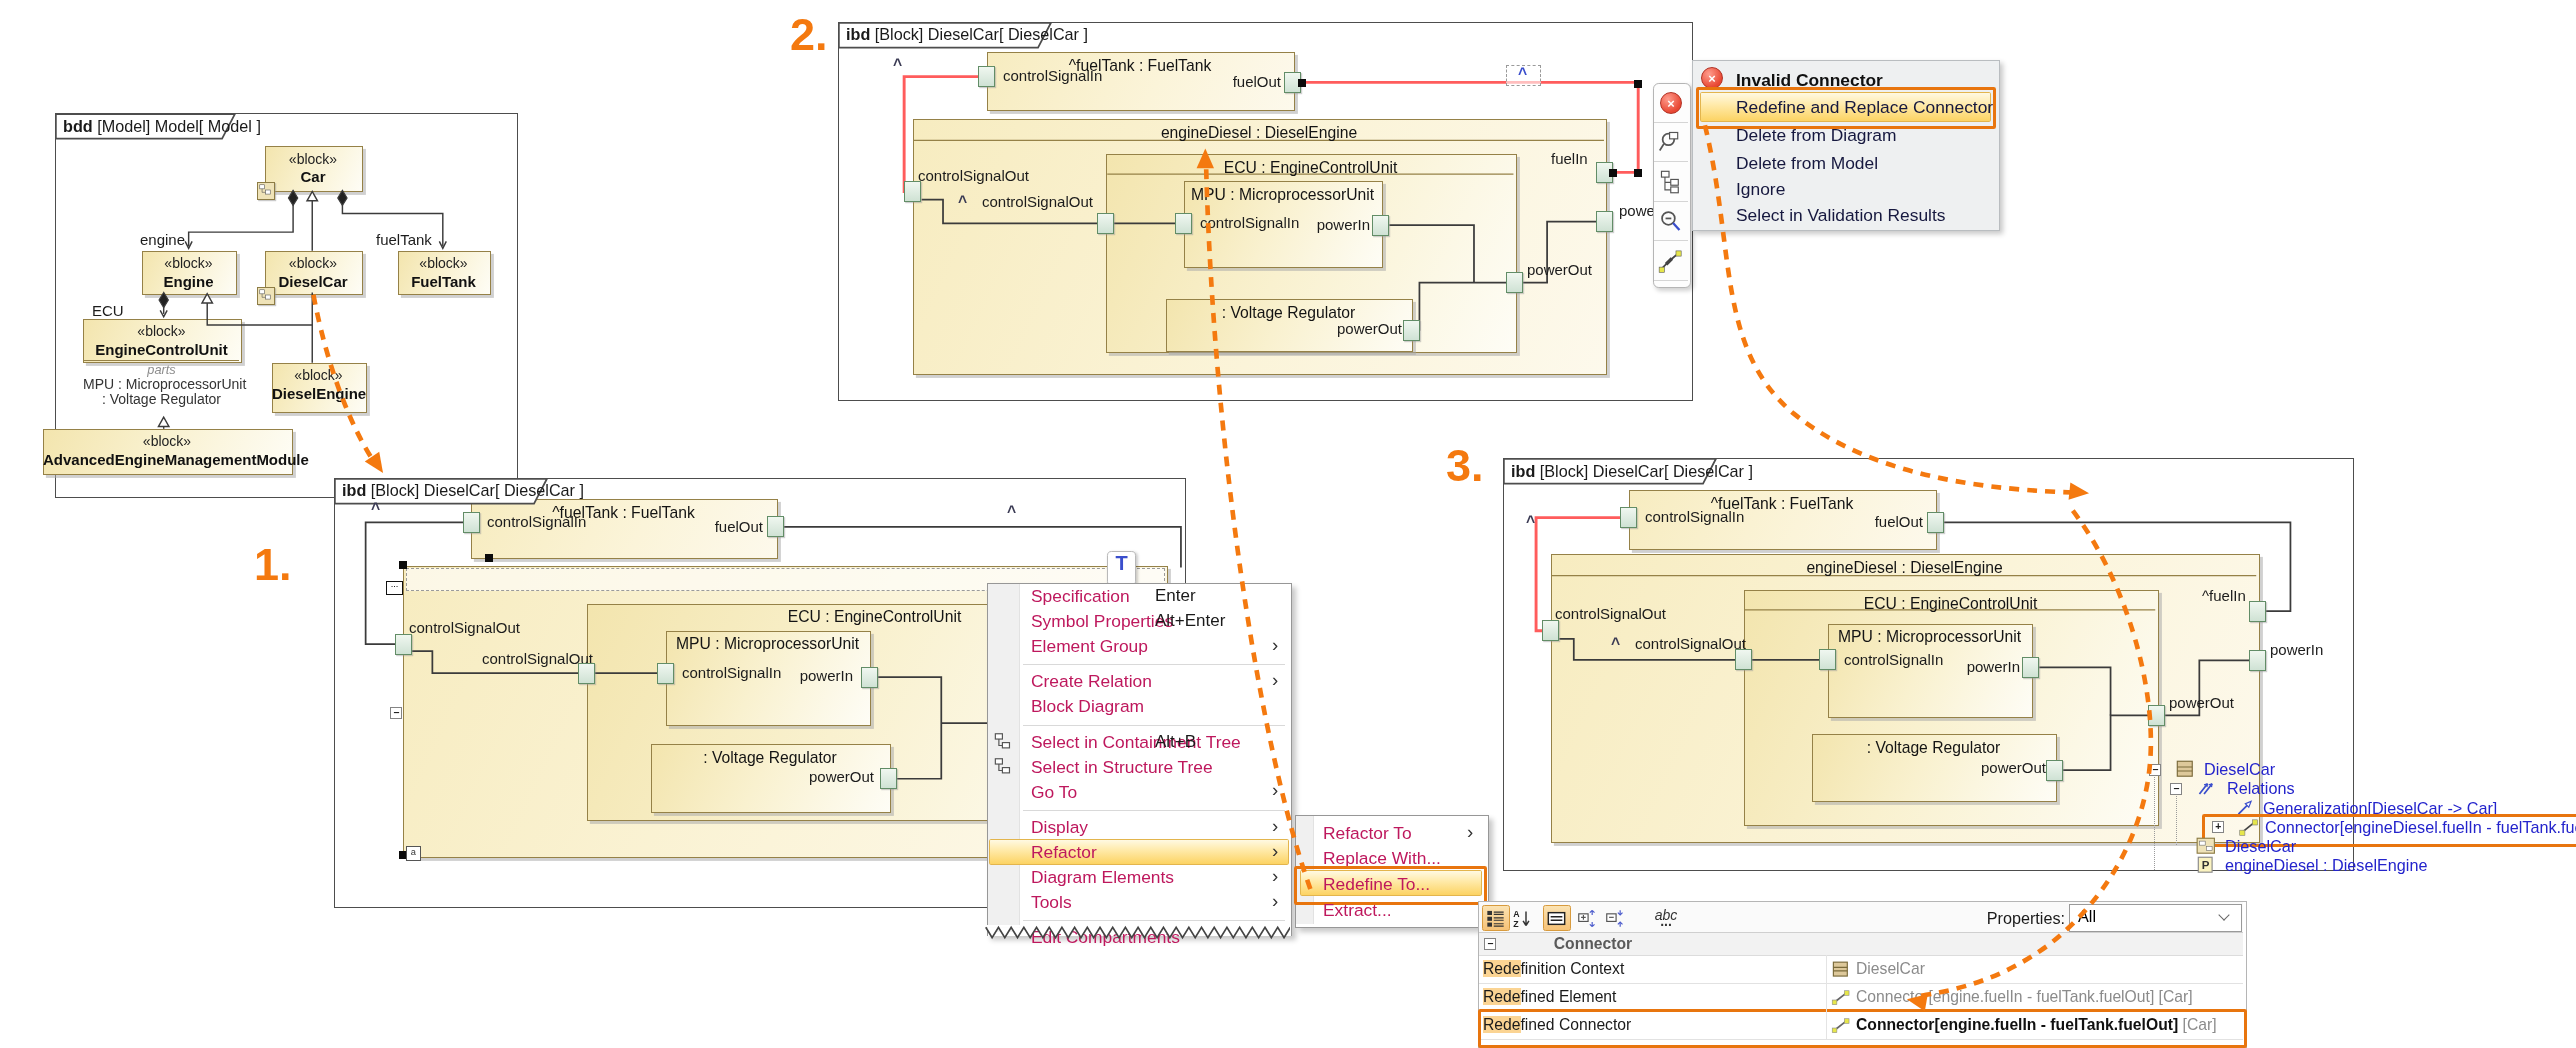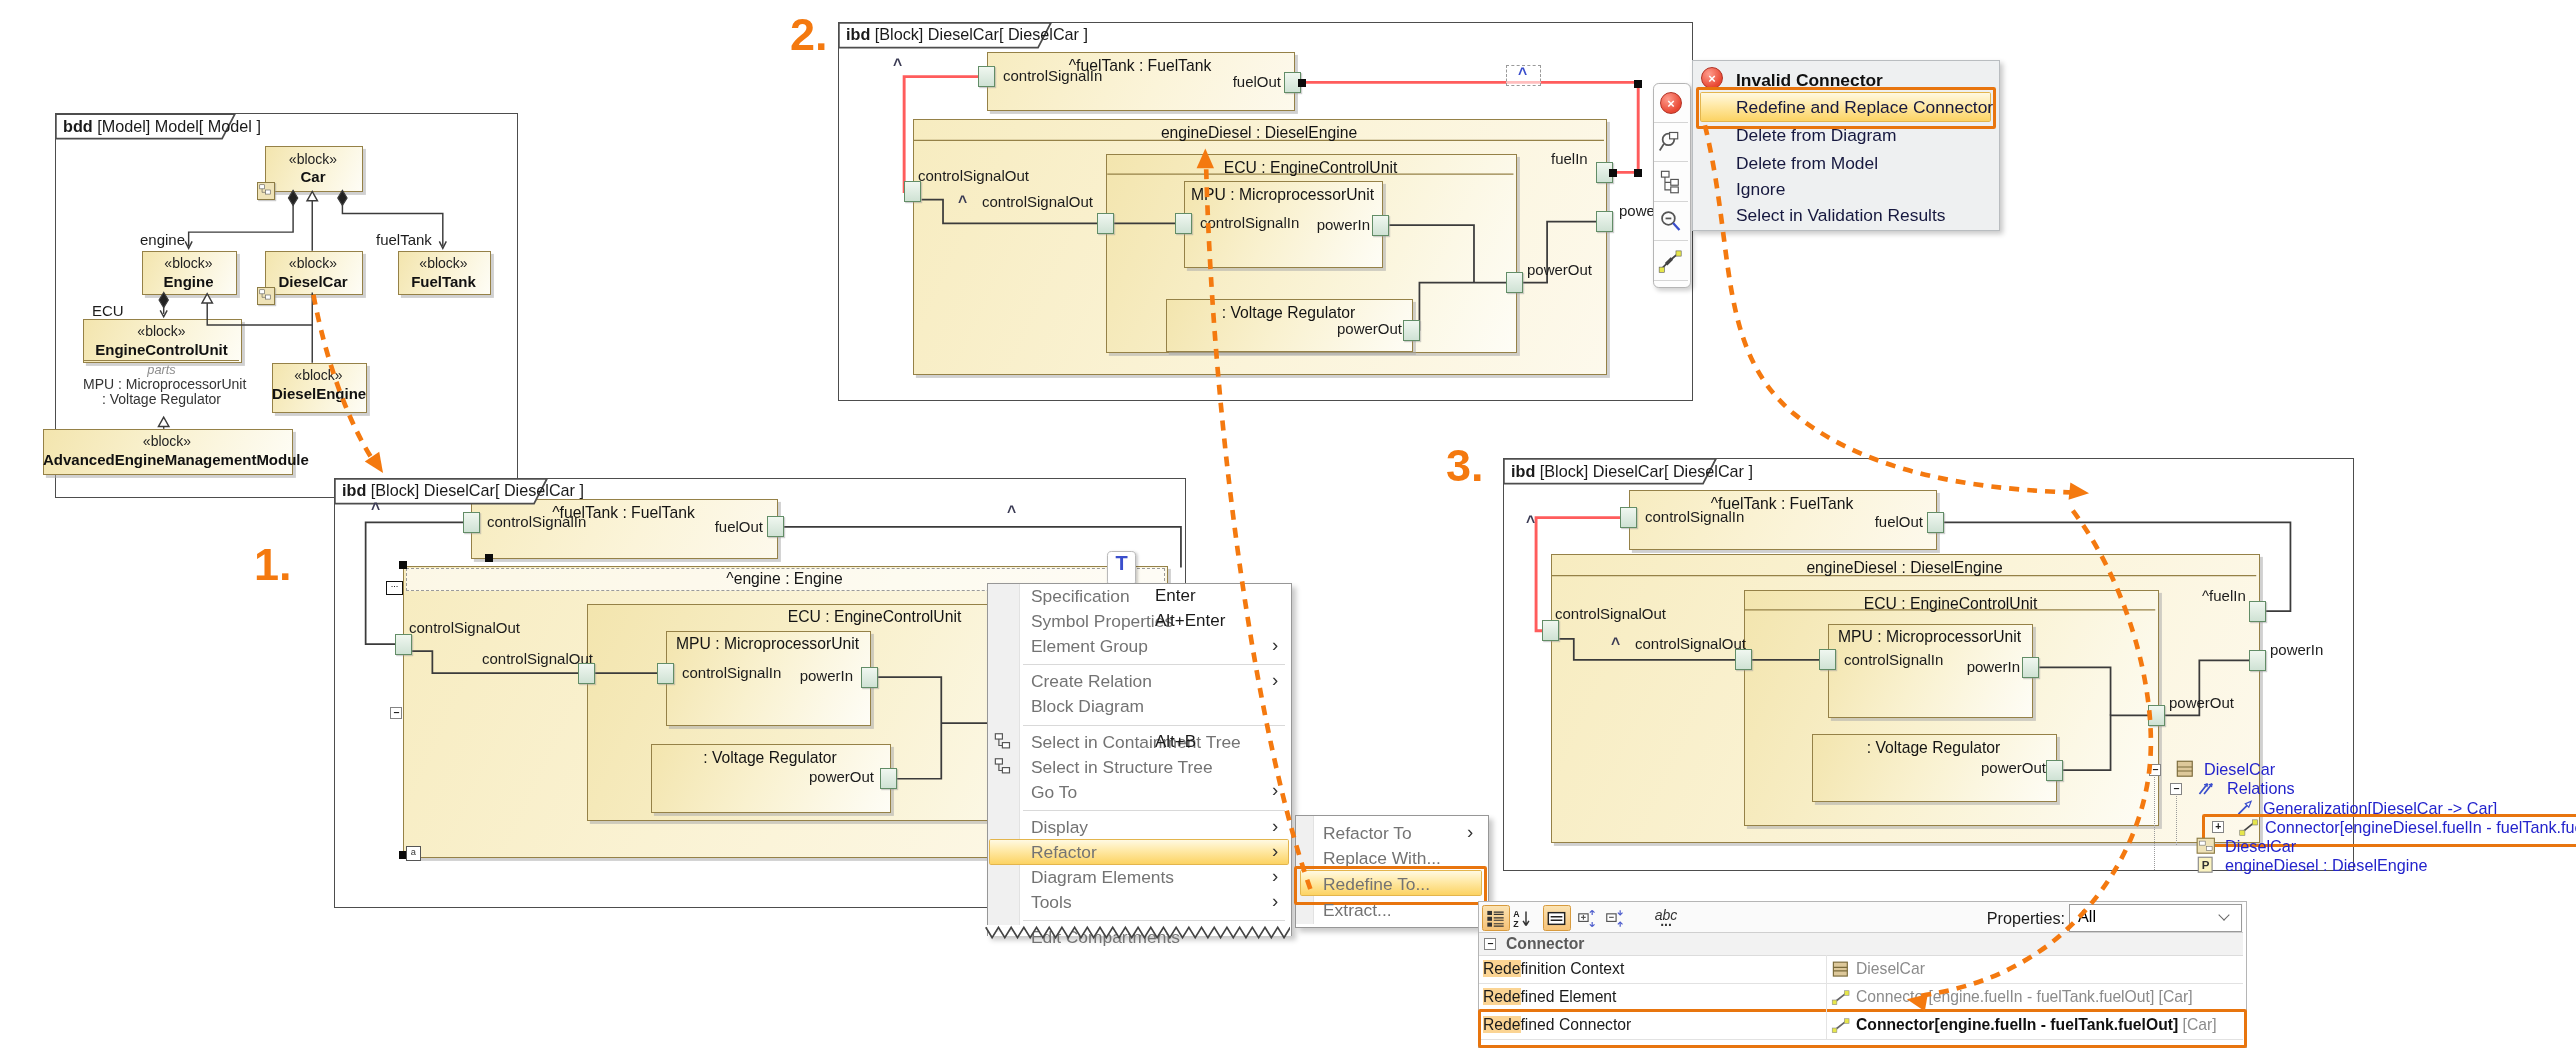--- a/index.html
+++ b/index.html
@@ -24,21 +24,21 @@
   .port{width:15px;height:18.6px;background:linear-gradient(180deg,#f0f7f0,#cfe2d4);
         border:1.2px solid #628d67;box-shadow:1.2px 1.2px 0 rgba(150,150,150,.45);}
   .plabel{font-size:15px;color:#1c1c1c;white-space:nowrap;}
   .caret{font-size:15.7px;font-weight:bold;color:#3c3c55;}
   .handle{width:7.5px;height:7.5px;background:#0b0b0b;}
   .selbox{border:1.2px dashed #9a9a9a;background:rgba(255,255,255,.6);}
   .step{font-size:45px;font-weight:bold;color:#f4790f;}
   
   .menu{background:#ffffff;border:1.2px solid #979797;box-shadow:3.5px 3.5px 5.2px rgba(0,0,0,.22);}
   .gutter{background:#f0f0f0;border-right:0.6px solid #e2e2e2;}
-  .mi{font-size:17.4px;color:#737373;white-space:nowrap;}
+  .mi{font-size:17.4px;color:#be185d;white-space:nowrap;}
   .mshort{font-size:17px;color:#1a1a1a;}
   .marrow{font-size:18.6px;color:#333;}
   .msep{height:0;border-top:1.2px solid #d9d9d9;}
   .hlrow{background:linear-gradient(180deg,#fff9e2 0%,#ffe9a6 45%,#fcd363 100%);
          border:0.6px solid #e3b54d;border-radius:1.7px;}
   .orangebox{border:3.5px solid #e8750e;border-radius:2.3px;}
   
   .popup{background:#eef0f1;border:1.2px solid #b9bdc0;box-shadow:2.9px 2.9px 5.2px rgba(0,0,0,.22);}
   .pi{font-size:17.4px;color:#16183f;white-space:nowrap;}
   .ptitle{font-size:17.4px;font-weight:bold;color:#101010;white-space:nowrap;}
@@ -178,21 +178,20 @@
           <path d="M7,10 V16 H13" stroke="#555" fill="none"></path>
         </svg></div>
       <svg style="position:absolute;left:334px;top:478px" width="214" height="27" viewBox="0 0 368 46">
         <path d="M1.5,1.5 H366 L344,44 H1.5 Z" fill="#ffffff" stroke="#4d4d4d" stroke-width="3"></path>
       </svg>
       <div class="abs tabtxt" style="left: 342px; top: 481px; width: 196px; height: 21px;"><b>ibd</b><span> [Block] DieselCar[ DieselCar ]</span></div>
       <div class="abs caret" style="left: 371px; top: 500px; width: 17.4px; height: 17.4px;">^</div>
       <div class="abs caret" style="left: 1007px; top: 503px; width: 17.4px; height: 17.4px;">^</div>
       <div class="abs btitle" style="left: 471px; top: 504px; width: 305px; height: 20px;">^fuelTank : FuelTank</div>
       <div class="abs selbox" style="left: 406px; top: 568px; width: 757px; height: 21px;"></div>
-      <div class="abs btitle" style="left: 403px; top: 570px; width: 763px; height: 20px;">^engine : Engine</div>
       <div class="abs btitle" style="left: 587px; top: 608px; width: 575px; height: 20px;">ECU : EngineControlUnit</div>
       <div class="abs btitle" style="left: 666px; top: 635px; width: 203px; height: 20px;">MPU : MicroprocessorUnit</div>
       <div class="abs btitle" style="left: 651px; top: 749px; width: 238px; height: 20px;">: Voltage Regulator</div>
       <div class="abs port" style="left: 463px; top: 512px; width: 15px; height: 18.6px;"></div>
       <div class="abs plabel" style="left: 487px; top: 513px; height: 18.6px;">controlSignalIn</div>
       <div class="abs port" style="left: 767px; top: 516px; width: 15px; height: 18.6px;"></div>
       <div class="abs plabel" style="left: 682px; top: 518px; width: 81px; height: 18.6px; text-align: right;">fuelOut</div>
       <div class="abs port" style="left: 395px; top: 634px; width: 15px; height: 18.6px;"></div>
       <div class="abs plabel" style="left: 409px; top: 619px; height: 18.6px;">controlSignalOut</div>
       <div class="abs plabel" style="left: 482px; top: 650px; height: 18.6px;">controlSignalOut</div>
@@ -455,21 +454,21 @@
       <div class="abs ticon" style="left: 1650px; top: 905px; width: 30px; height: 24.4px; font-style: italic; font-size: 14px; color: rgb(51, 51, 51); flex-direction: column; line-height: 10.4px;">
         <div>abc</div>
         <div style="font-style: normal; font-weight: bold; margin-top: -4.6px;">...</div>
       </div>
       <div class="abs plbl2" style="left: 1978px; top: 909px; width: 87px; height: 20px; text-align: right;">Properties:</div>
       <div class="abs ddown" style="left: 2069px; top: 904px; width: 171px; height: 25.5px;"></div>
       <div class="abs" style="left: 2078px; top: 907px; width: 116px; height: 18.6px; font-size: 16.2px;">All</div>
       <div class="abs chev" style="left: 2220px; top: 911px; width: 7px; height: 7px;"></div>
       <div class="abs" style="left: 1479px; top: 933px; width: 764px; height: 22px; background: rgb(242, 242, 242); border-bottom: 1.2px solid rgb(220, 220, 220);"></div>
       <div class="abs exp" style="left: 1484px; top: 938px; width: 10.4px; height: 10.4px;">−</div>
-      <div class="abs pseci" style="left: 1506px; top: 935px; width: 174px; height: 18.6px;">Connector</div>
+      <div class="abs pseci" style="left: 1506px; top: 935px; width: 174px; height: 18.6px; text-align: center;">Connector</div>
       <div class="abs prow" style="left: 1479px; top: 955px; width: 764px; height: 28px;"></div>
       <div class="abs prlabel" style="left: 1483px; top: 960px; width: 342px; height: 20px;"><span class="prhl">Rede</span><span>finition Context</span></div>
       <svg width="21" height="17.4" style="position:absolute;left:1831px;top:961px" viewBox="0 0 36 30">
         <rect x="4" y="2" width="24" height="24" fill="#ddc89a" stroke="#7a6a3a" stroke-width="2"></rect>
         <path d="M4,11 H28 M4,17 H28" stroke="#7a6a3a" stroke-width="2"></path>
       </svg>
       <div class="abs prval" style="left: 1856px; top: 960px; width: 383px; height: 20px;"><span class="gray">DieselCar</span><span class="gray"></span></div>
       <div class="abs prow" style="left: 1479px; top: 983px; width: 764px; height: 28px;"></div>
       <div class="abs prlabel" style="left: 1483px; top: 988px; width: 342px; height: 20px;"><span class="prhl">Rede</span><span>fined Element</span></div>
       <svg width="21" height="17.4" style="position:absolute;left:1831px;top:989px" viewBox="0 0 36 30">

